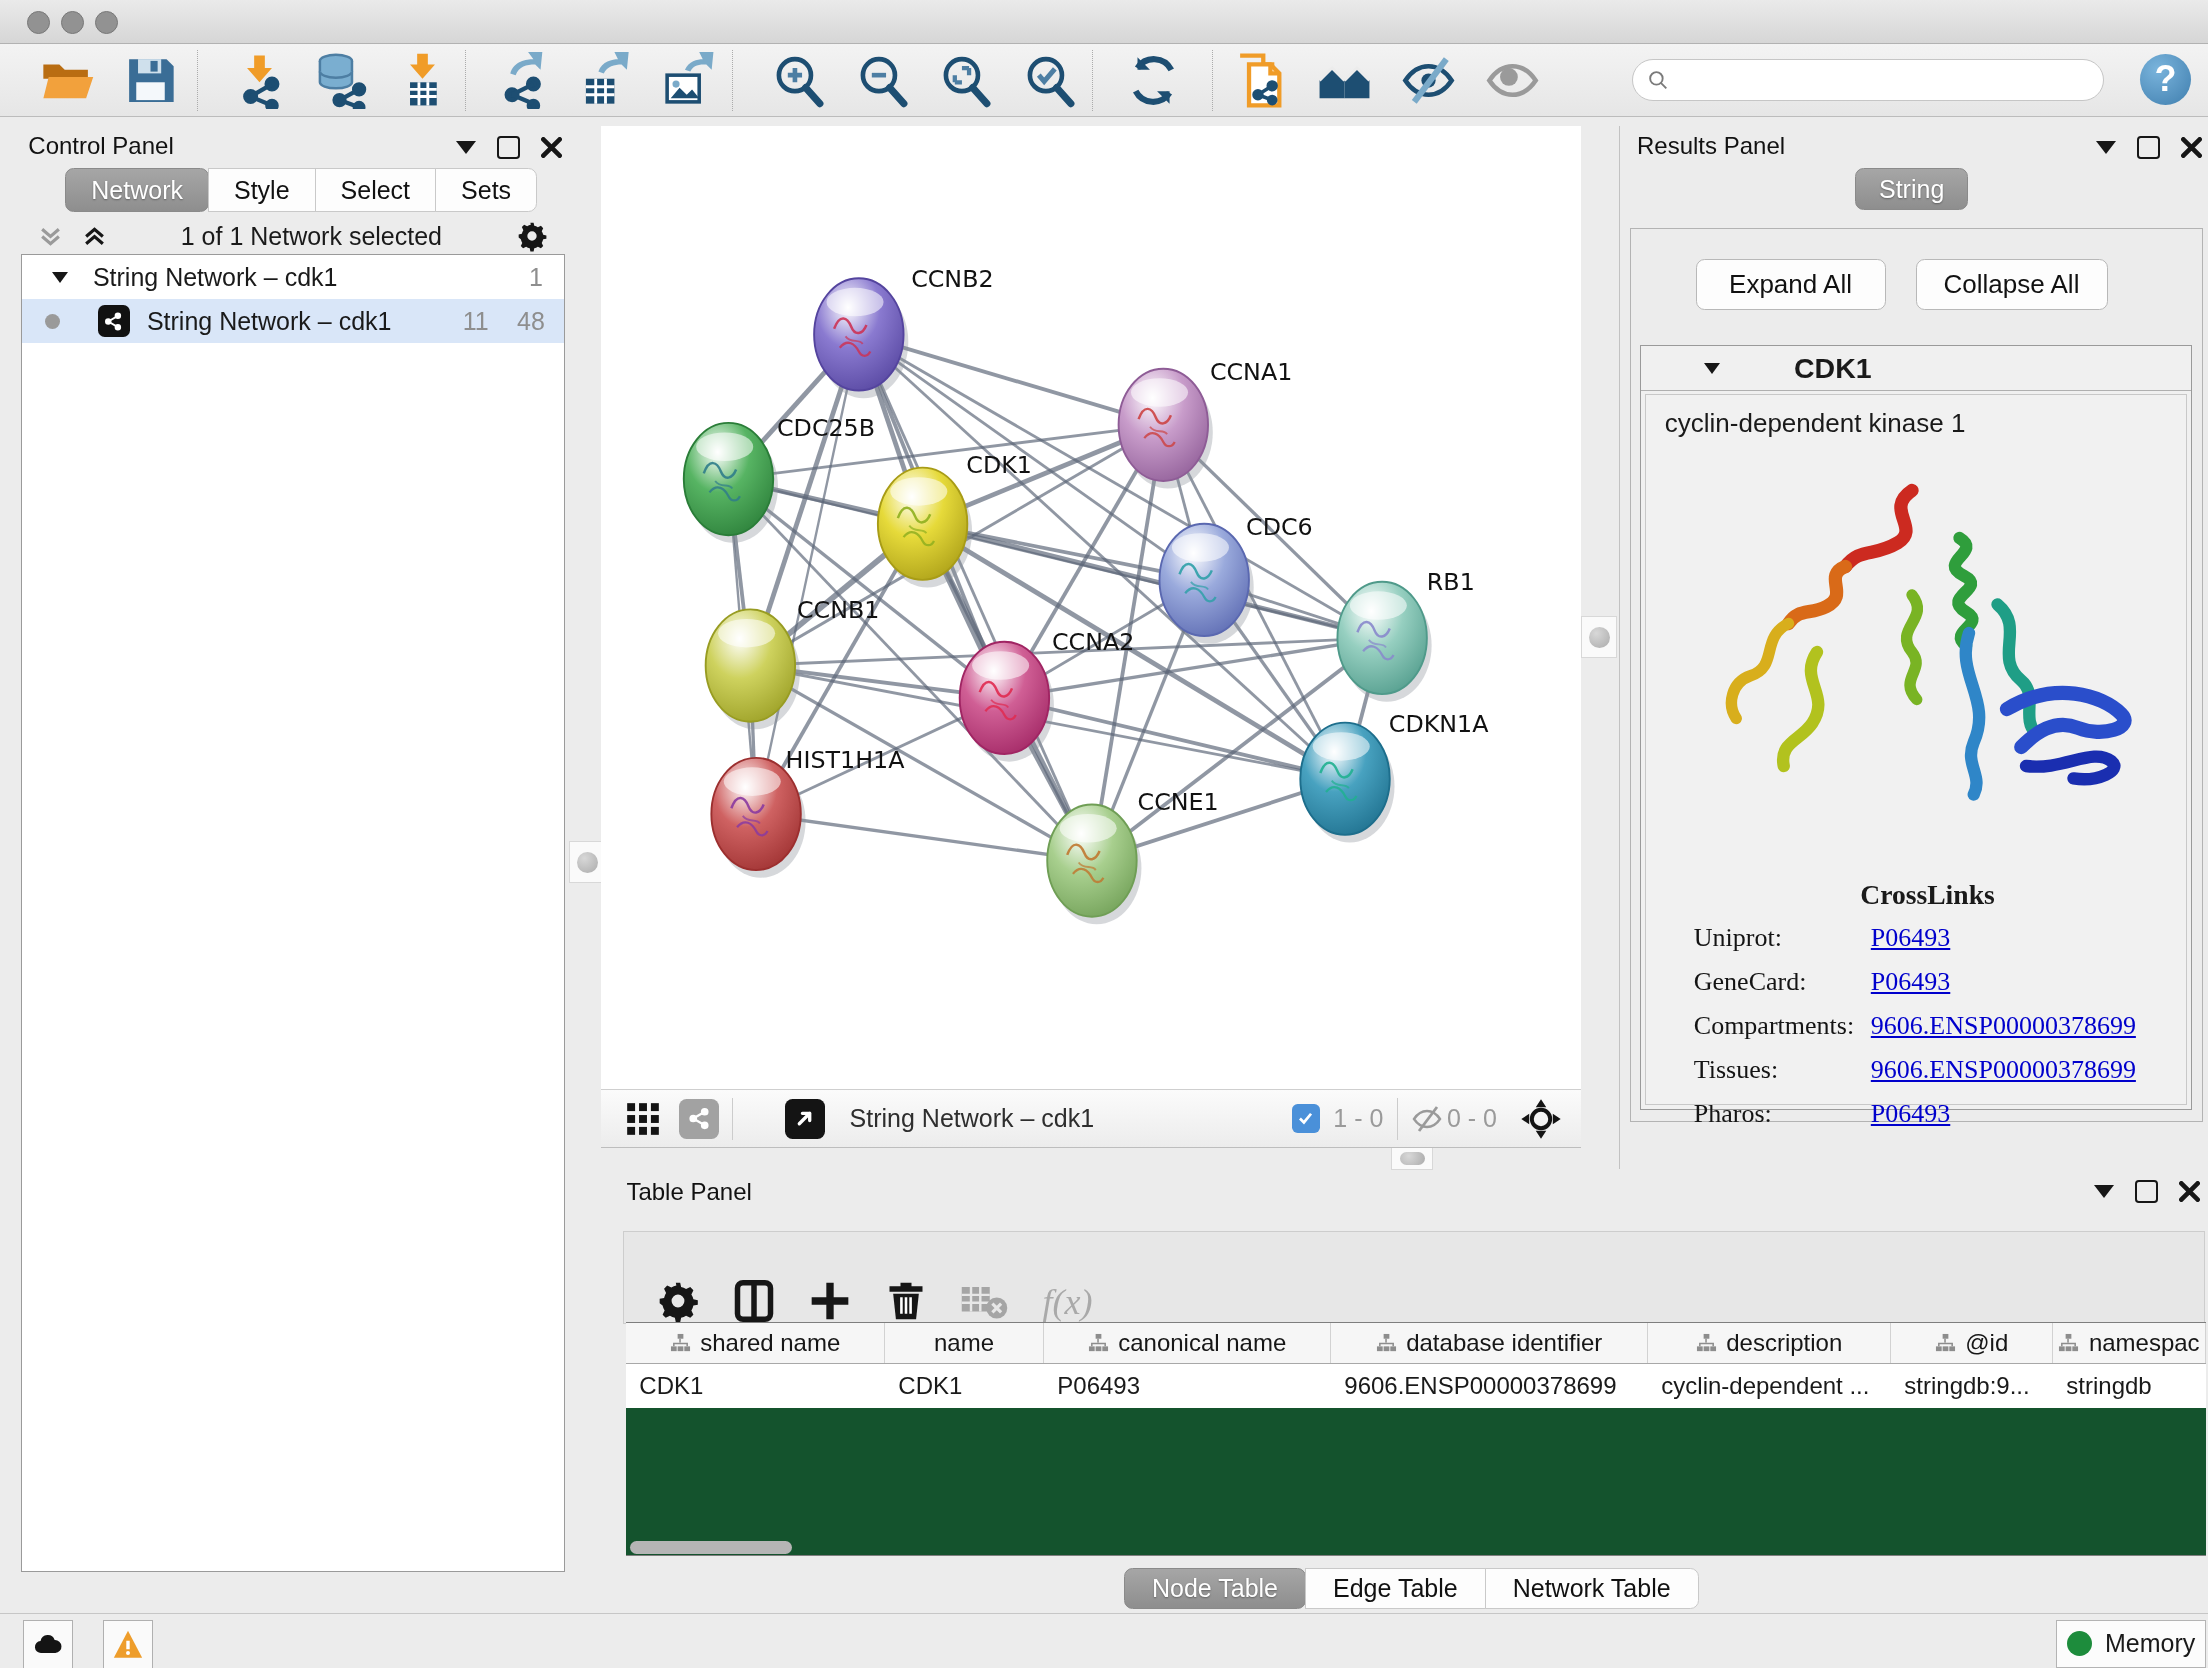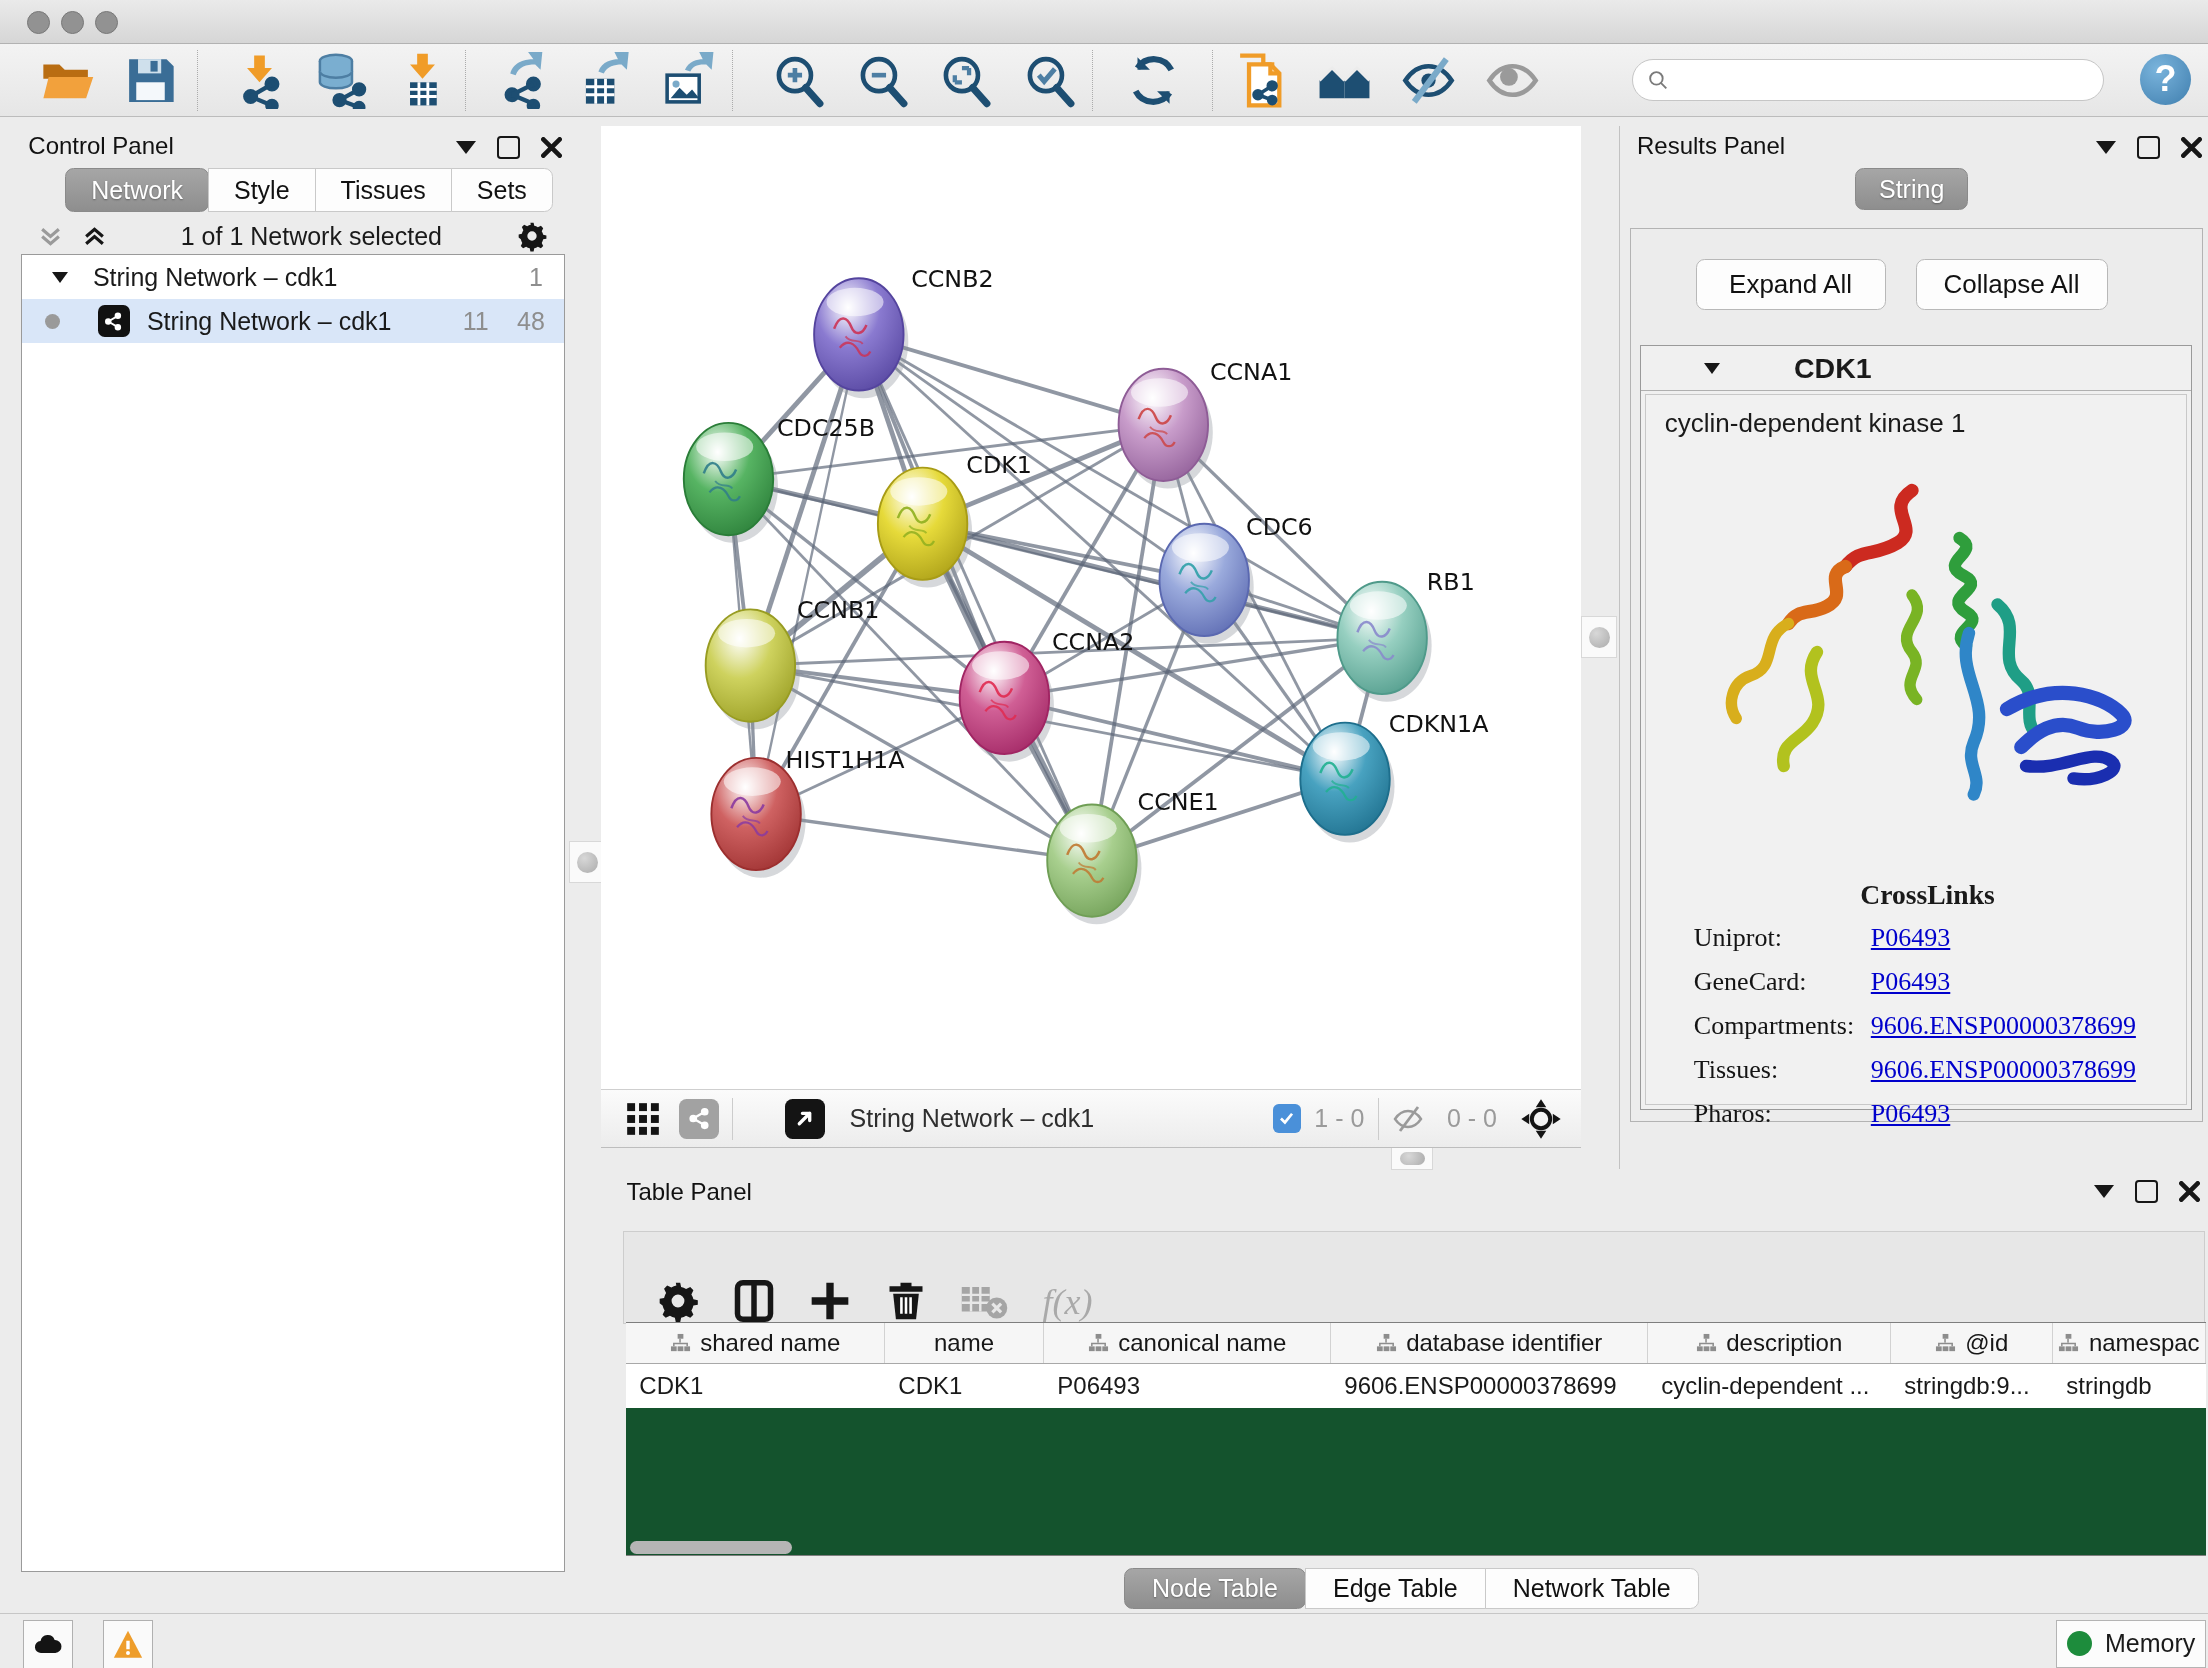--- a/index.html
+++ b/index.html
@@ -285,21 +285,21 @@
     <span class="sq"></span>
     <span class="xmark">
         <svg viewBox="0 0 18 18">
           <path d="M2 2l14 14M16 2L2 16" stroke="#161616" stroke-width="4" stroke-linecap="round"></path>
         </svg>
       </span>
   </span>
   <div class="tabgrp abs" style="left:53px;top:42px">
     <span class="tab active">Network</span>
     <span class="tab">Style</span>
-    <span class="tab">Tissues</span>
+    <span class="tab">Select</span>
     <span class="tab">Sets</span>
   </div>
   <div class="abs" style="left:7.6px;top:91px;width:542px;height:38px;display:flex;align-items:center;">
     <svg style="margin-left:17px" width="25" height="25" viewBox="0 0 24 24">
         <path d="M4 5l8 7 8-7M4 12l8 7 8-7" fill="none" stroke="#9a9a9a" stroke-width="3"></path>
       </svg>
     <svg style="margin-left:19px" width="25" height="25" viewBox="0 0 24 24">
         <path d="M4 19l8-7 8 7M4 12l8-7 8 7" fill="none" stroke="#161616" stroke-width="3"></path>
       </svg>
     <span style="flex:1;text-align:center;font-size:25px">1 of 1 Network selected</span>
@@ -588,21 +588,21 @@
       </svg>
   </span>
   <span class="cnt-gray" style="margin-left:13.3px">1 - 0</span>
   <span class="nsep"></span>
   <span>
     <svg width="32" height="32" viewBox="0 0 32 32">
         <path d="M3 16c4-6 9-8 13-8s9 2 13 8c-4 6-9 8-13 8S7 22 3 16z" fill="none" stroke="#9a9a9a" stroke-width="2.4"></path>
         <path d="M26 4L8 28" stroke="#9a9a9a" stroke-width="2.8"></path>
       </svg>
   </span>
-  <span class="cnt-gray" style="margin-left:23px">0 - 0</span>
+  <span class="cnt-gray" style="margin-left:4px">0 - 0</span>
   <span style="margin:0 19px 0 23px">
     <svg width="42" height="42" viewBox="0 0 32 32">
         <circle cx="16" cy="16" r="7" fill="none" stroke="#141414" stroke-width="3"></circle>
         <path d="M16 1l4 6h-8zM16 31l4-6h-8zM1 16l6-4v8zM31 16l-6-4v8z" fill="#141414"></path>
       </svg>
   </span>
 </div>
 
 <div class="abs" id="results-panel">
   <span class="pnl-title abs" style="left:17px;top:5.7px">Results Panel</span>

